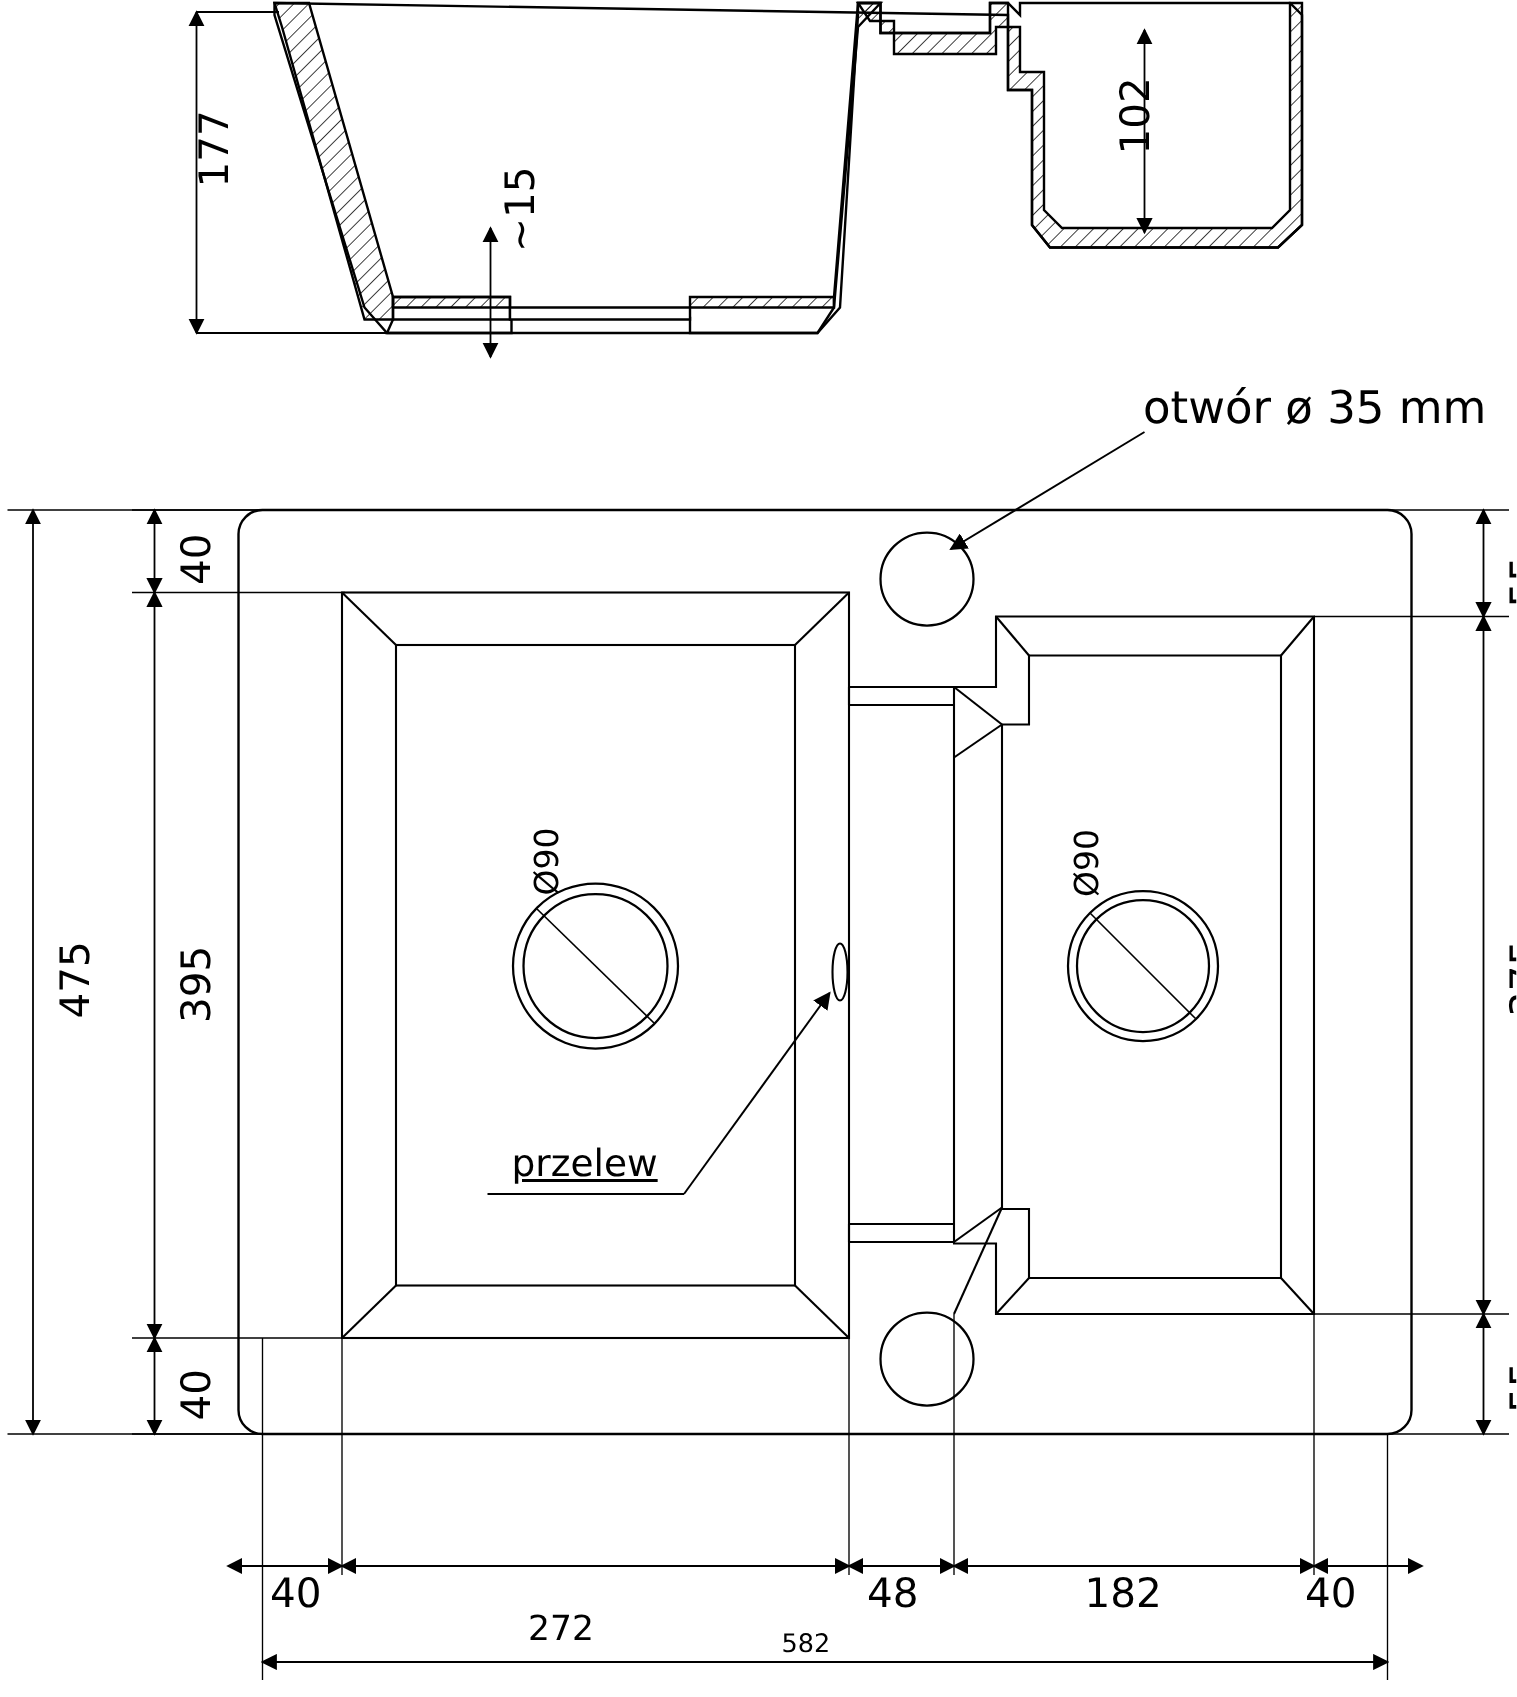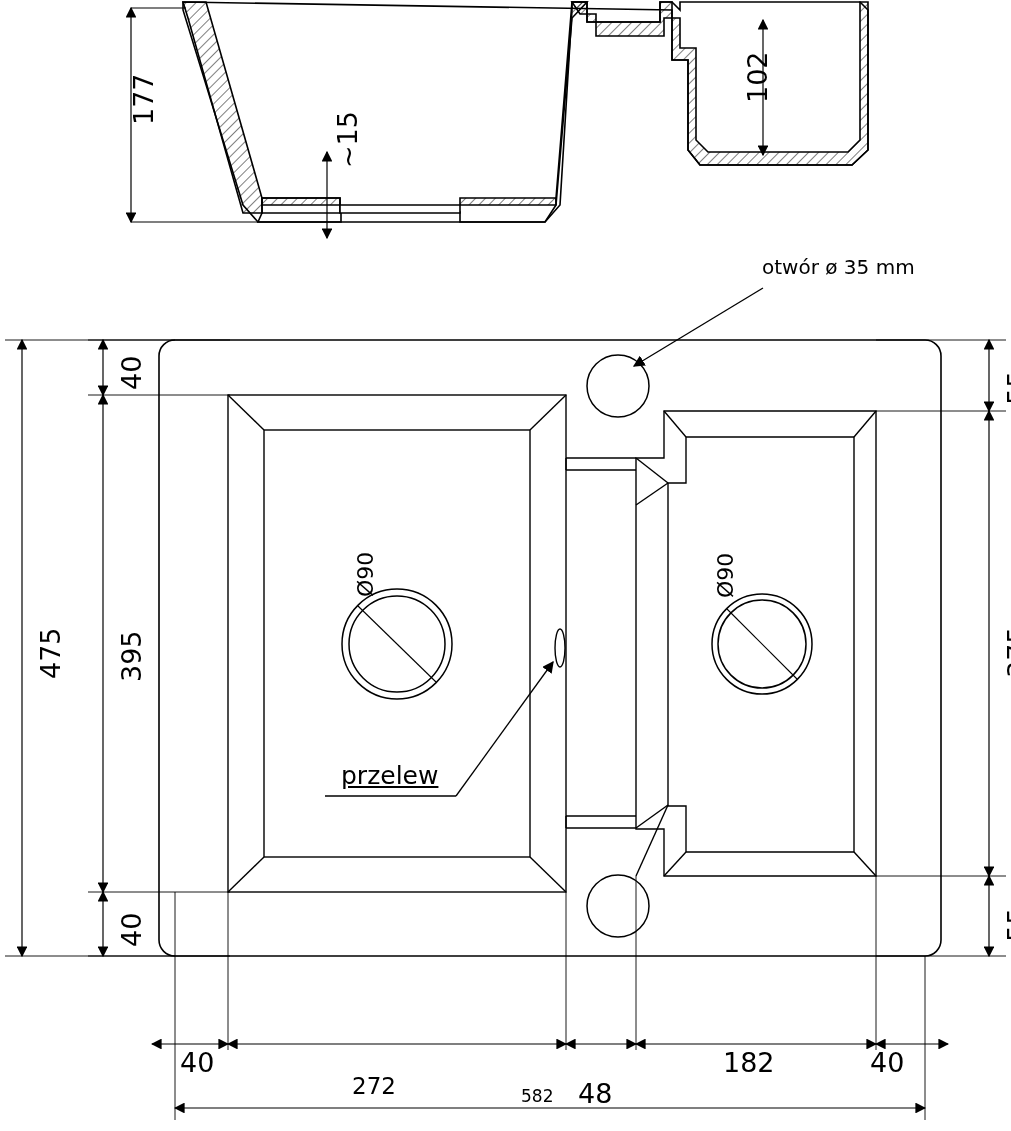--- a/index.html
+++ b/index.html
@@ -173,35 +173,35 @@
     <line x1="636" y1="1044" x2="876" y2="1044" marker-start="url(#arS)" marker-end="url(#ar)"></line>
     <line x1="876" y1="1044" x2="948" y2="1044" marker-start="url(#arS)" marker-end="url(#ar)"></line>
     <line x1="175" y1="1108" x2="925" y2="1108" marker-start="url(#arS)" marker-end="url(#ar)"></line>
   </g>
 </svg>
 
 <div class="lbl rot" style="left:128px; top:125px; font-size:27px;">177</div>
 <div class="lbl rot" style="left:332px; top:168px; font-size:27px;">~15</div>
 <div class="lbl rot" style="left:742px; top:103px; font-size:27px;">102</div>
 
-<div class="lbl" style="left:762px; top:255px; font-size:20px;">otwór ø 35 mm</div>
+<div class="lbl" style="left:762px; top:255px; font-size:30px;">otwór ø 35 mm</div>
 <div class="lbl" style="left:341px; top:761px; font-size:25px;text-decoration:underline;">przelew</div>
 
 <div class="lbl rot" style="left:353px; top:597px; font-size:22px;">Ø90</div>
 <div class="lbl rot" style="left:713px; top:598px; font-size:22px;">Ø90</div>
 
 <div class="lbl rot" style="left:116px; top:390px; font-size:27px;">40</div>
 <div class="lbl rot" style="left:116px; top:682px; font-size:27px;">395</div>
 <div class="lbl rot" style="left:116px; top:947px; font-size:27px;">40</div>
 <div class="lbl rot" style="left:35px; top:679px; font-size:27px;">475</div>
 
 <div class="lbl rot" style="left:1002px; top:405px; font-size:27px;">55</div>
 <div class="lbl rot" style="left:1002px; top:678px; font-size:27px;">375</div>
 <div class="lbl rot" style="left:1002px; top:942px; font-size:27px;">55</div>
 
 <div class="lbl" style="left:180px; top:1047px; font-size:27px;">40</div>
 <div class="lbl" style="left:352px; top:1073px; font-size:23px;">272</div>
-<div class="lbl" style="left:578px; top:1078px; font-size:27px;">48</div>
+<div class="lbl" style="left:578px; top:1047px; font-size:27px;">48</div>
 <div class="lbl" style="left:723px; top:1047px; font-size:27px;">182</div>
 <div class="lbl" style="left:870px; top:1047px; font-size:27px;">40</div>
 <div class="lbl" style="left:521px; top:1086px; font-size:17px;">582</div>
 
 </div>
 
 </body></html>

